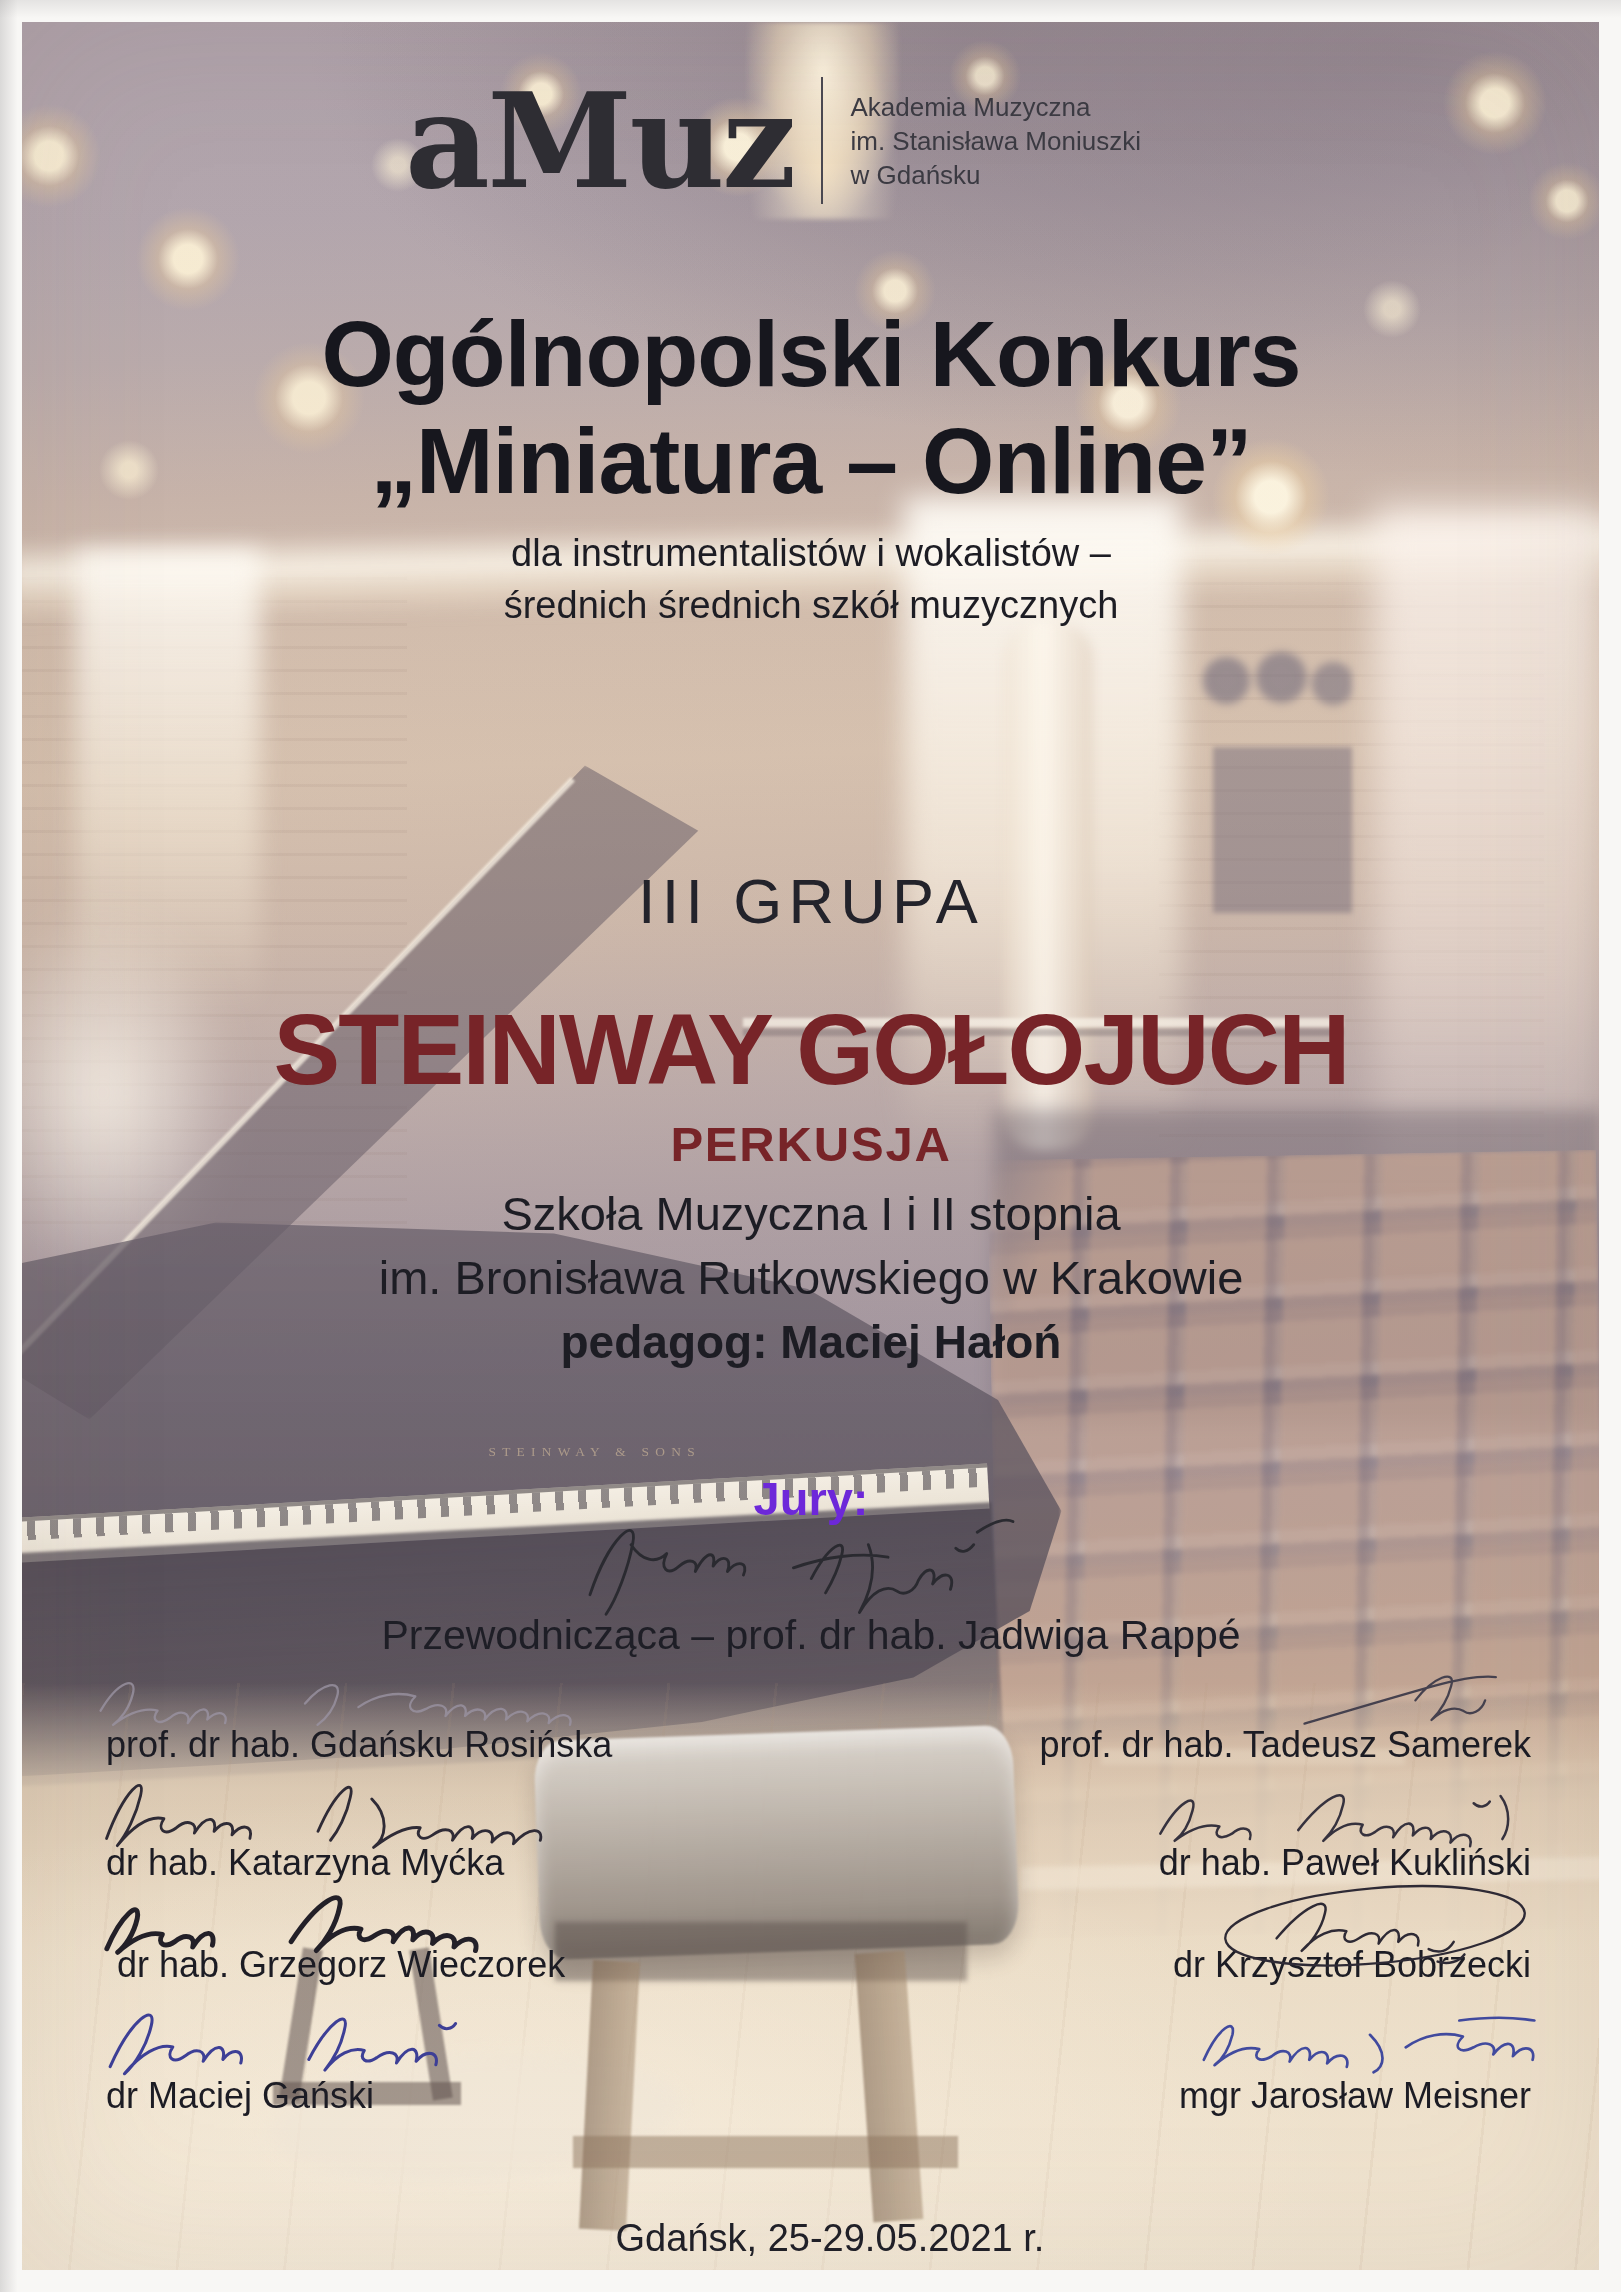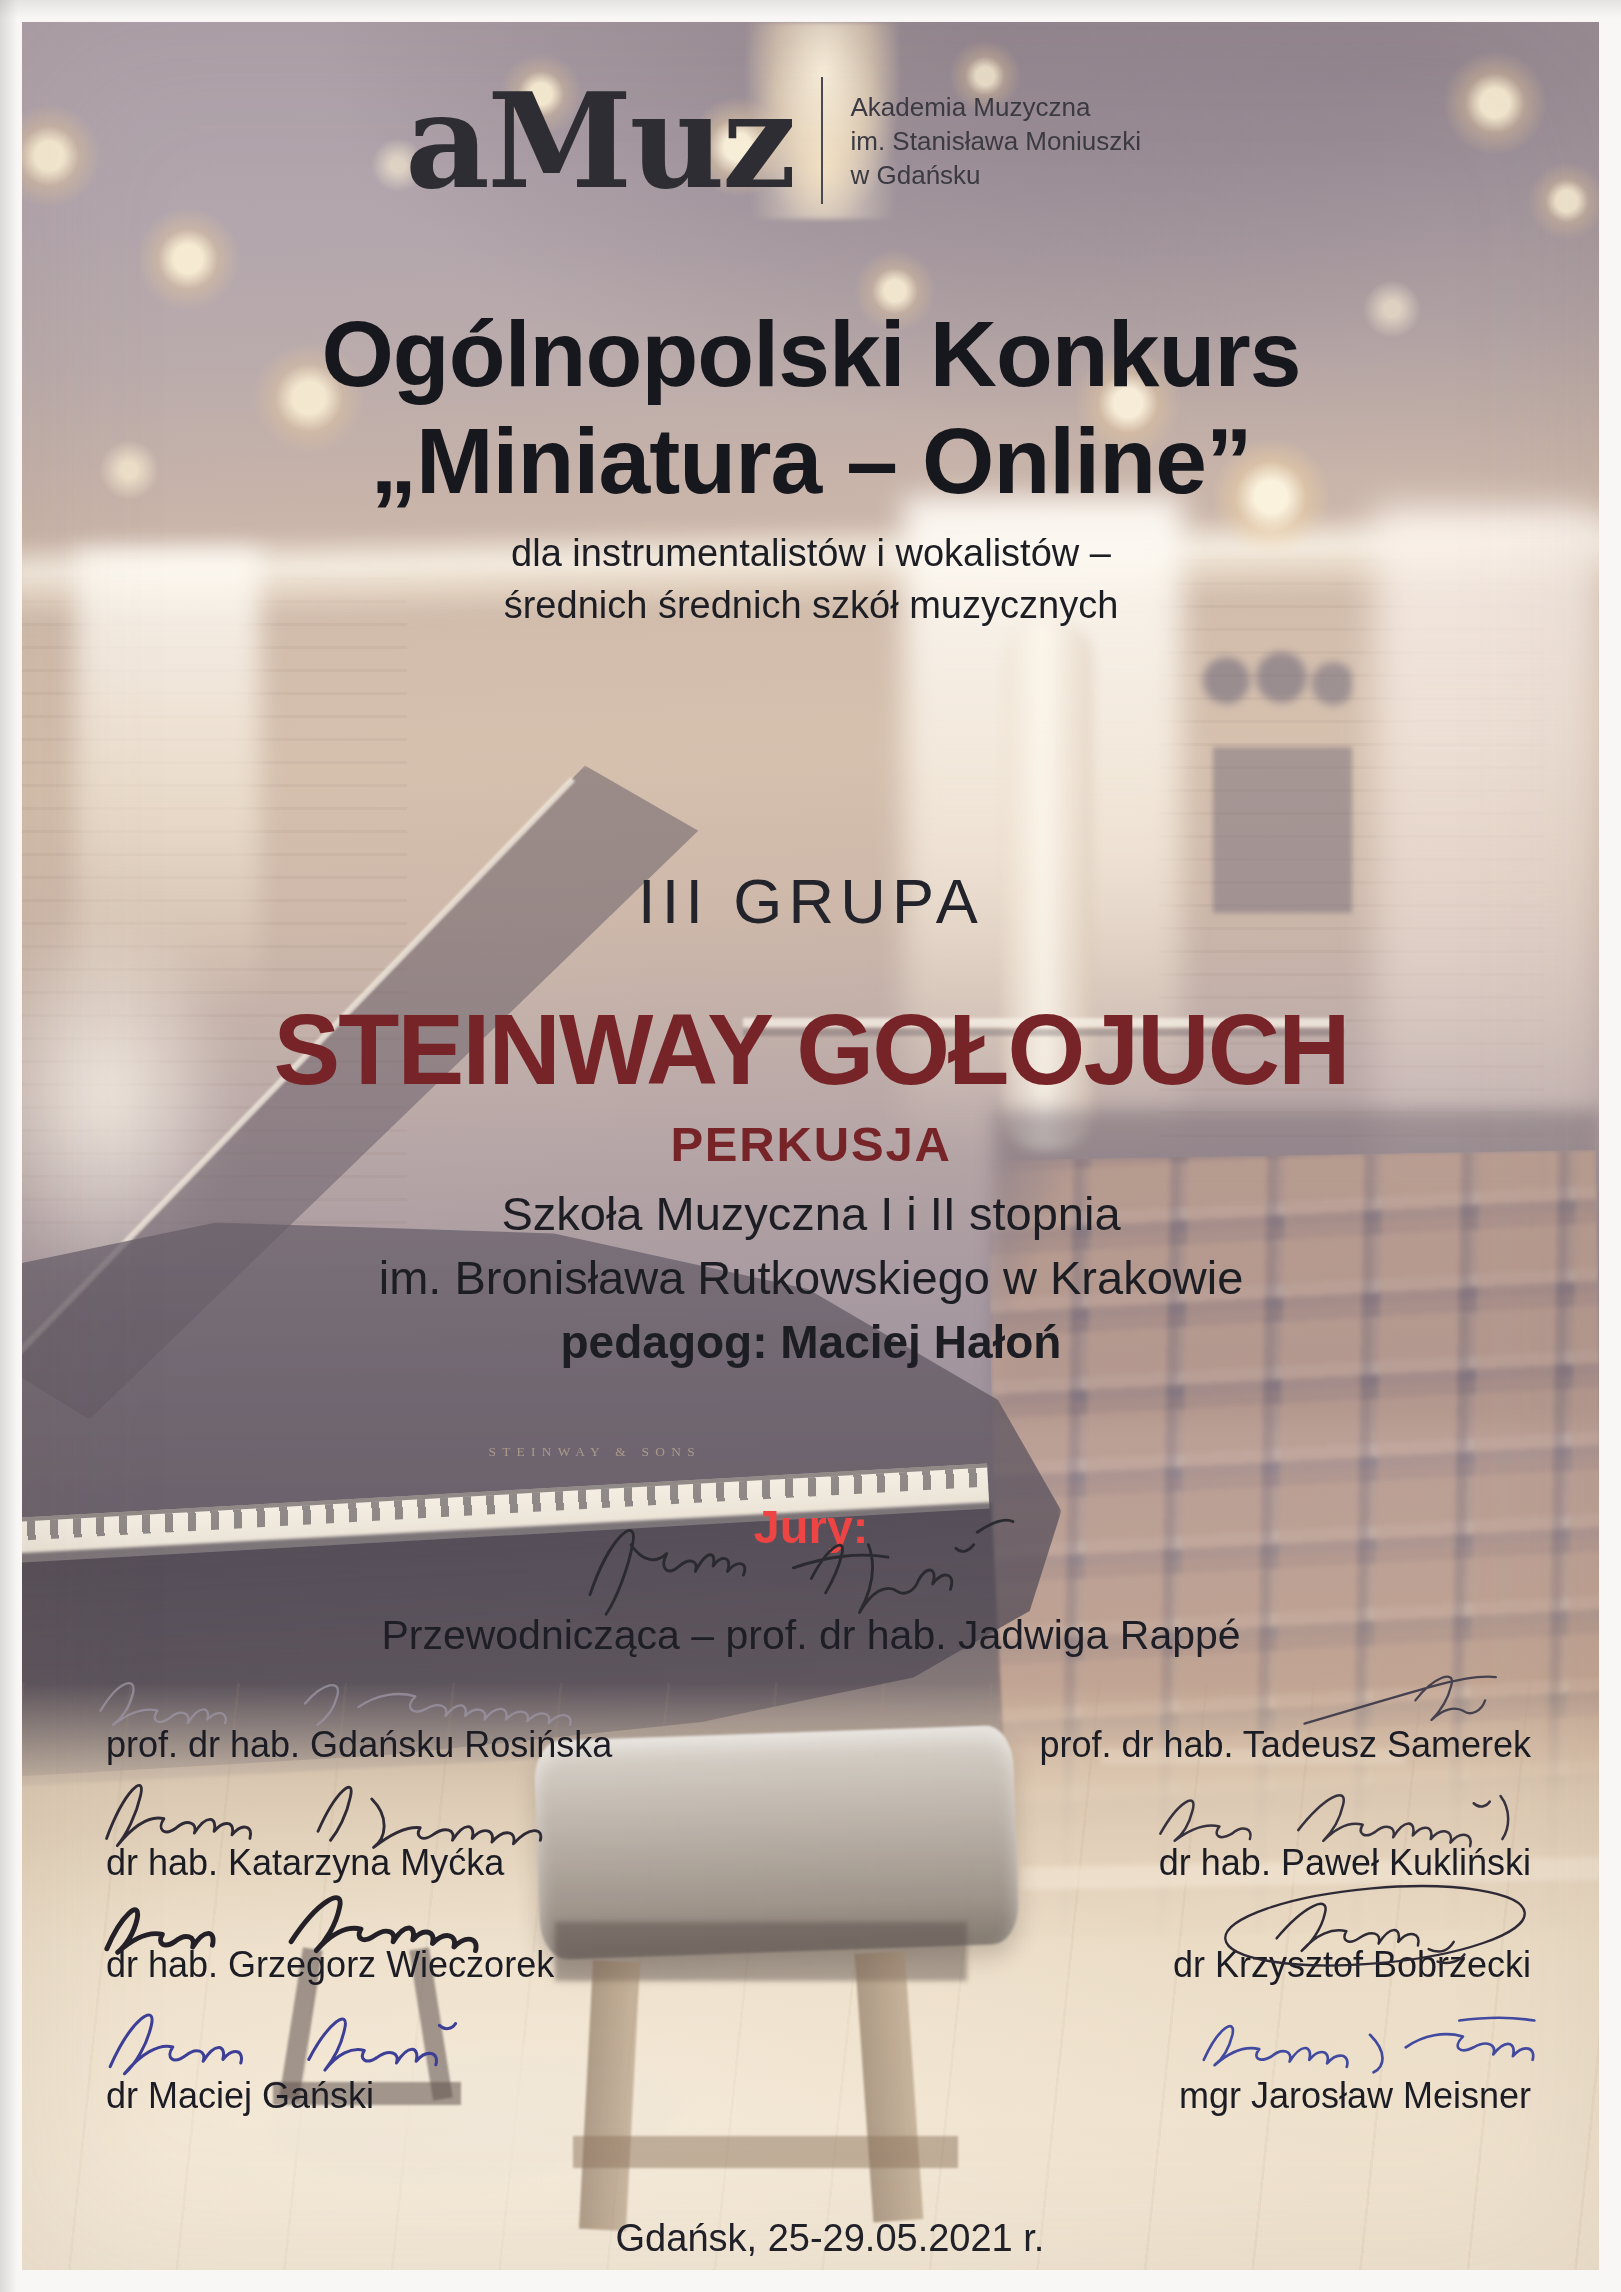--- a/index.html
+++ b/index.html
@@ -133,26 +133,26 @@
 
   .distinction{top:733px;font-size:111px;font-weight:700;letter-spacing:2.7px;color:#15151c;}
   .group{top:865px;font-size:63px;font-weight:400;letter-spacing:6.3px;color:#23232b;}
 
   .name{top:992px;font-size:100px;font-weight:700;letter-spacing:-1.8px;}
   .instrument{top:1116px;font-size:49px;font-weight:700;letter-spacing:1.8px;}
   .school1{top:1186px;font-size:47px;}
   .school2{top:1250px;font-size:47px;}
   .pedagog{top:1315px;font-size:46px;font-weight:700;}
 
-  .jury-heading{top:1471px;font-size:47px;font-weight:700;color:#ef4444;margin-top:28px;}
+  .jury-heading{top:1471px;font-size:47px;font-weight:700;color:#6d28d9;}
   .chair-line{top:1612px;font-size:41px;color:#1e1e26;}
   .jury-name{position:absolute;font-size:36px;color:#1c1c24;z-index:20;white-space:nowrap;}
   .jl{left:106px;text-align:left;}
   .jr{right:91px;text-align:right;}
-  .row0{top:1724px;} .row1{top:1842px;} .row2{top:1944px;} .row3{top:2075px;}
+  .row0{top:1724px;} .row1{top:1842px;} .row2{top:1944px;margin-left:11px;} .row3{top:2075px;}
 
   .date-line{top:2217px;font-size:38px;color:#202028;padding-left:38px;}
 
   
   .sig{position:absolute;z-index:22;overflow:visible;}
   .sig path, .sig ellipse{fill:none;stroke-linecap:round;stroke-linejoin:round;}
 </style>
 </head>
 <body>
 

